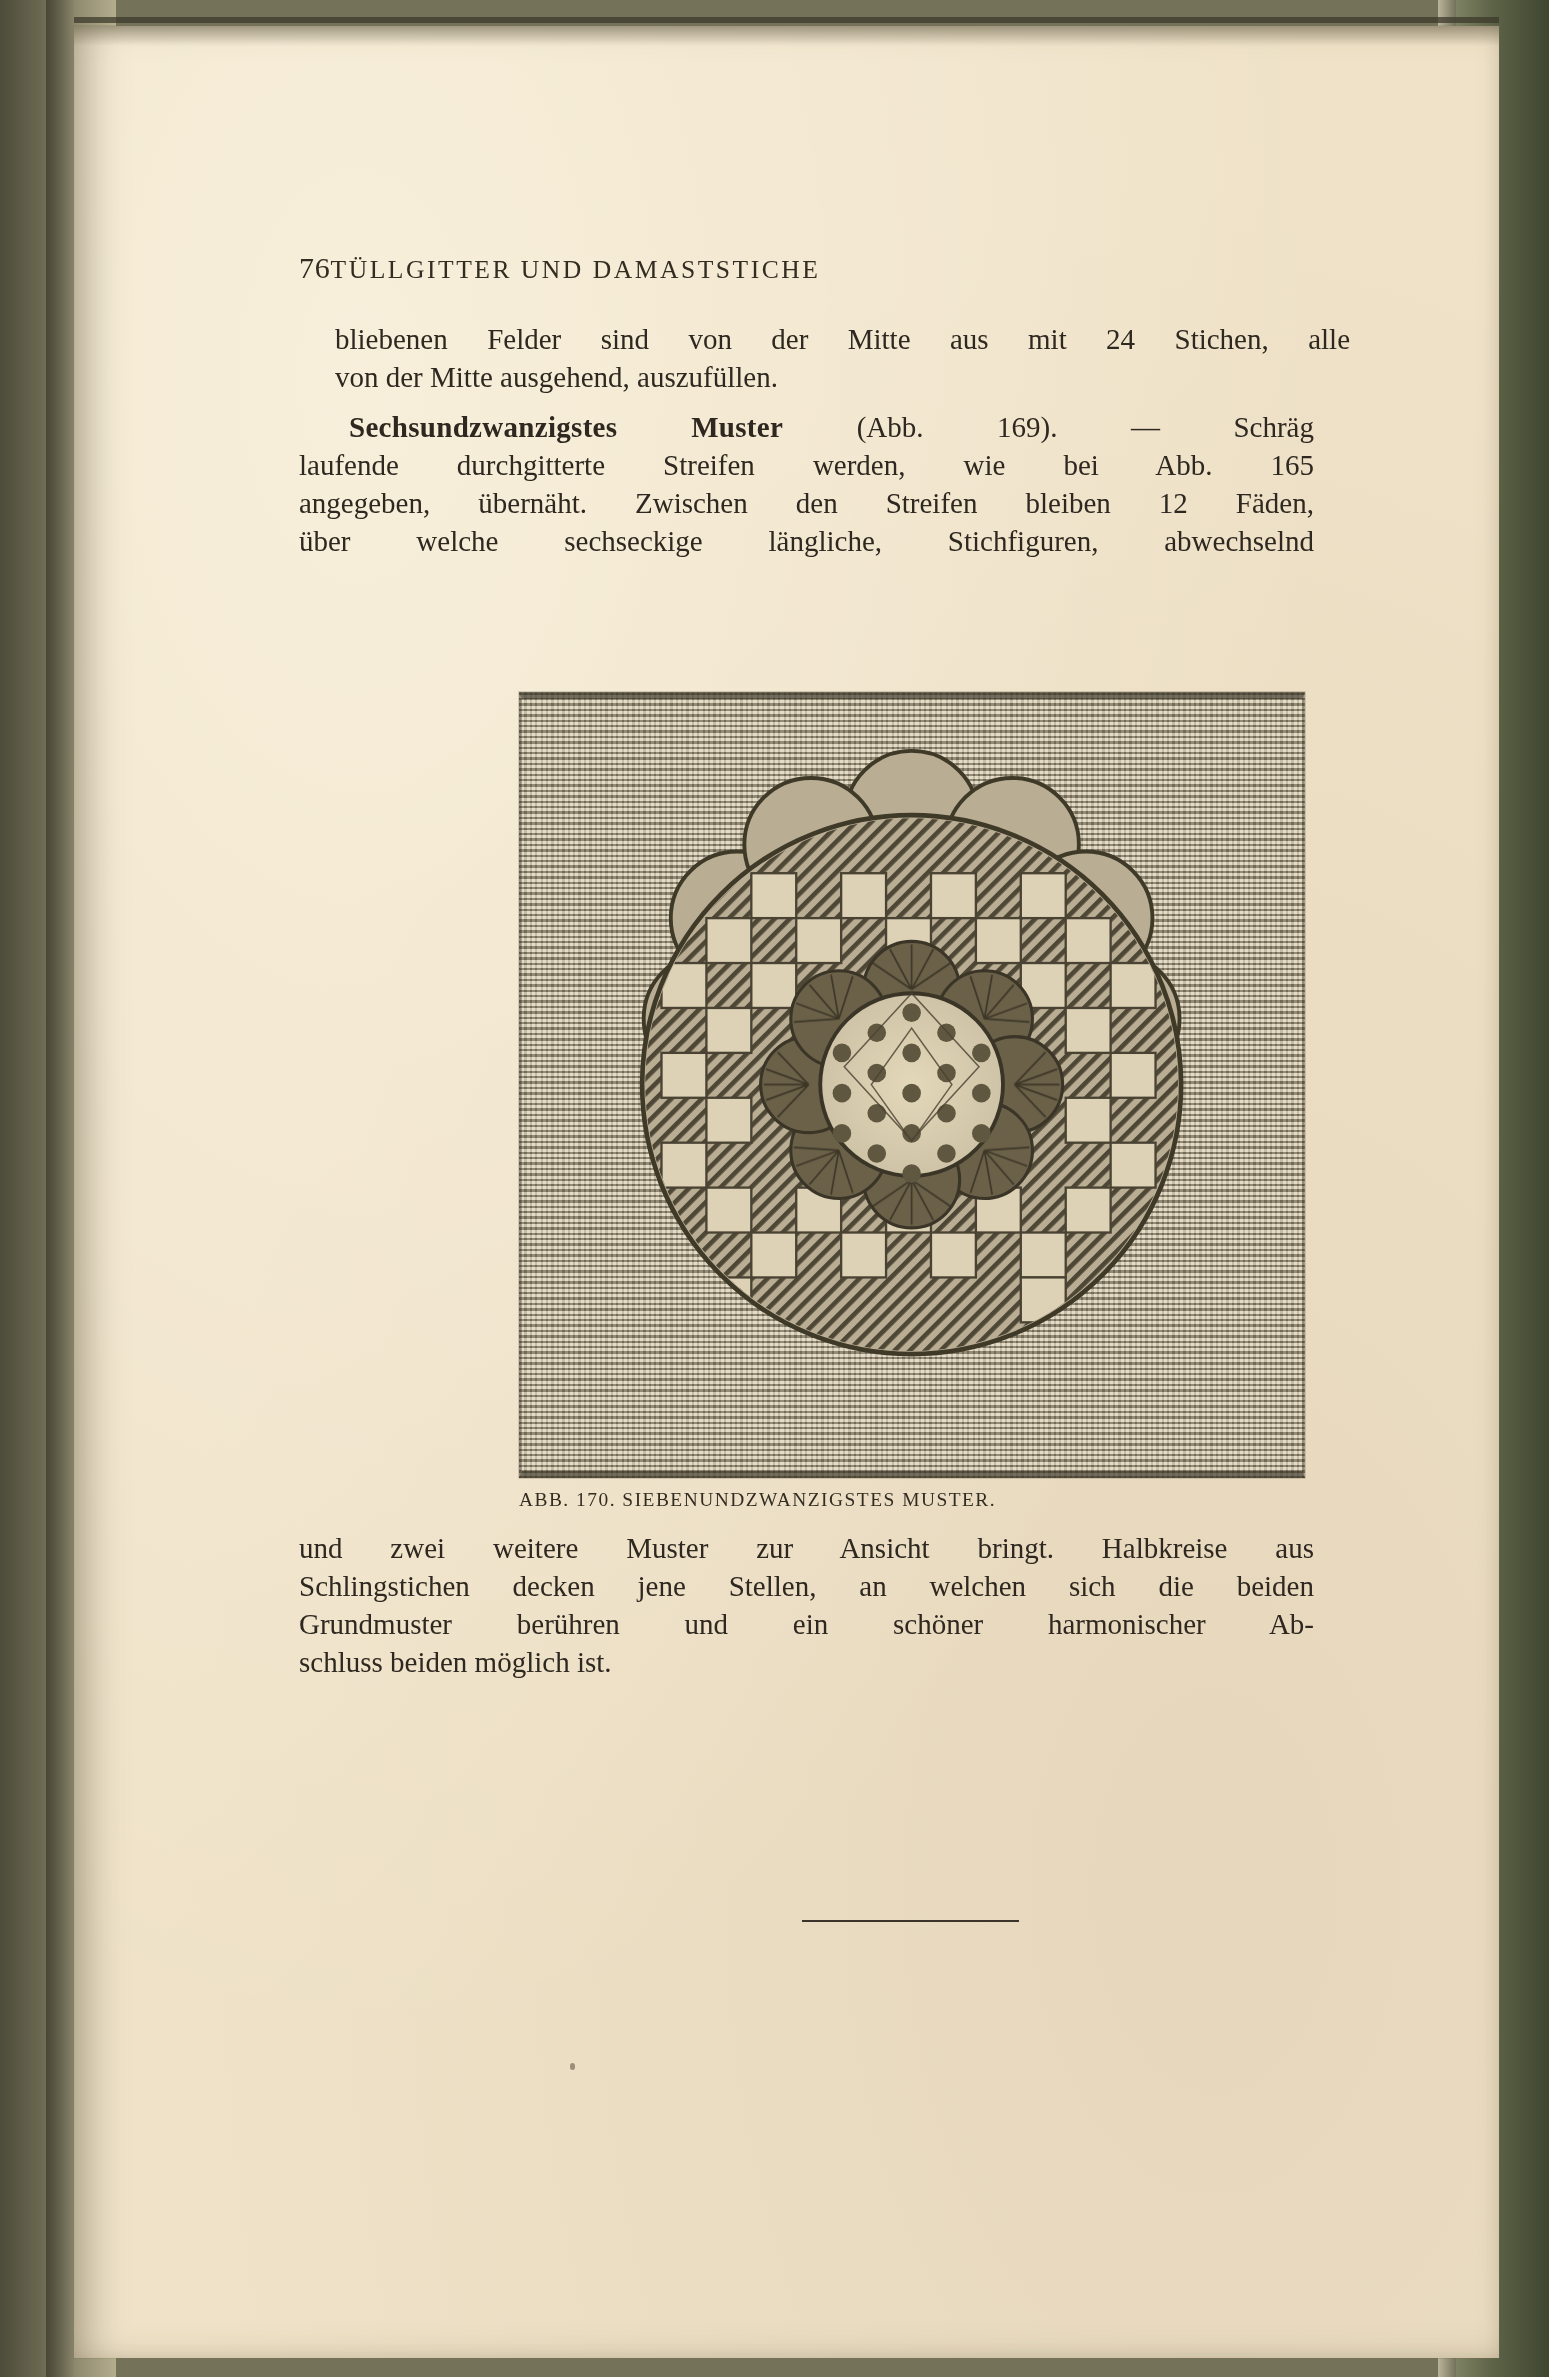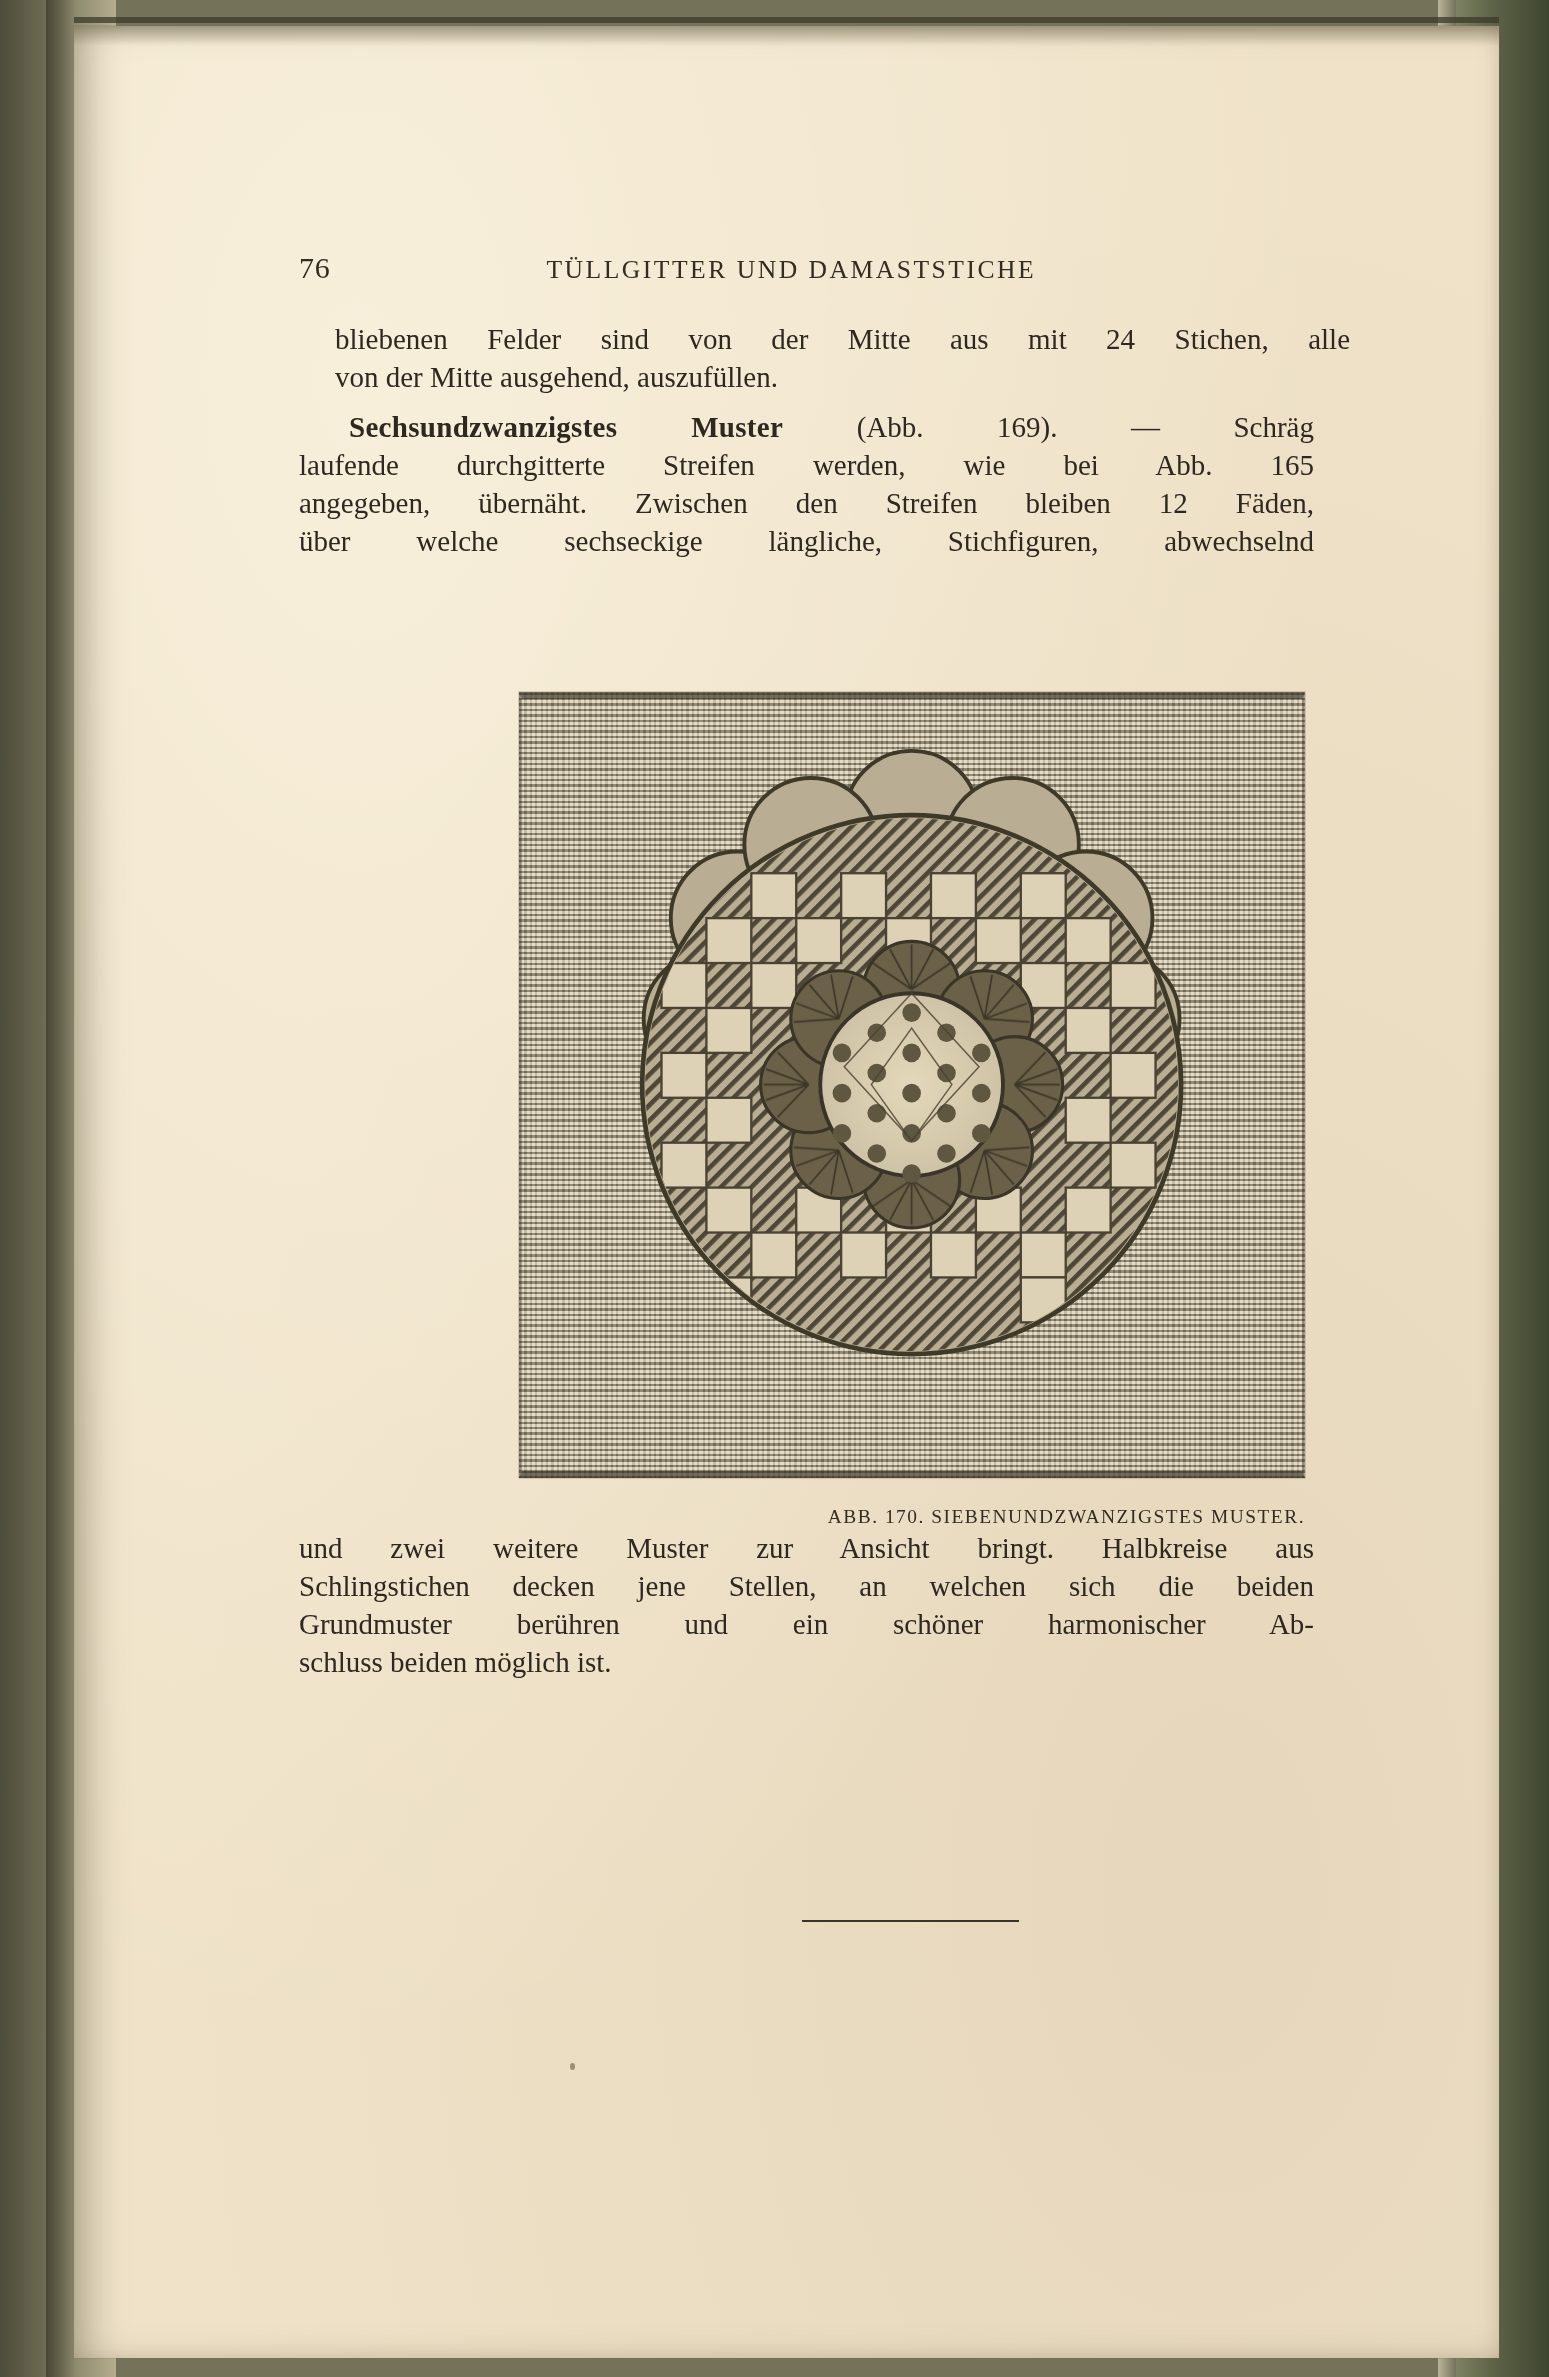--- a/index.html
+++ b/index.html
@@ -115,21 +115,21 @@
     display: flex;
     align-items: baseline;
   }
   .folio {
     font-size: 30px;
     letter-spacing: 0.8px;
     color: #332c21;
   }
   .head-title {
     flex: 1;
-    text-align: center;
+    text-align: left;
     font-size: 25.6px;
     letter-spacing: 2.5px;
     color: #332c21;
     padding-right: 46px;
   }
 
   .body-text {
     position: absolute;
     left: 225px;
     width: 1015px;
@@ -184,22 +184,22 @@
     border-bottom: 7.7px solid rgba(55,50,38,0.65);
     border-left: 3.1px solid rgba(55,50,38,0.35);
     border-right: 3.1px solid rgba(55,50,38,0.35);
     pointer-events: none;
   }
   .fig-svg {
     position: absolute;
     inset: 0;
   }
   .figure-caption {
-    margin-top: 28px;
-    text-align: right;
+    margin-top: 11px;
+    text-align: left;
     font-size: 19.4px;
     letter-spacing: 1.5px;
     color: #332c21;
   }
 
   .rule {
     position: absolute;
     top: 1894px;
     left: 728px;
     width: 217px;

